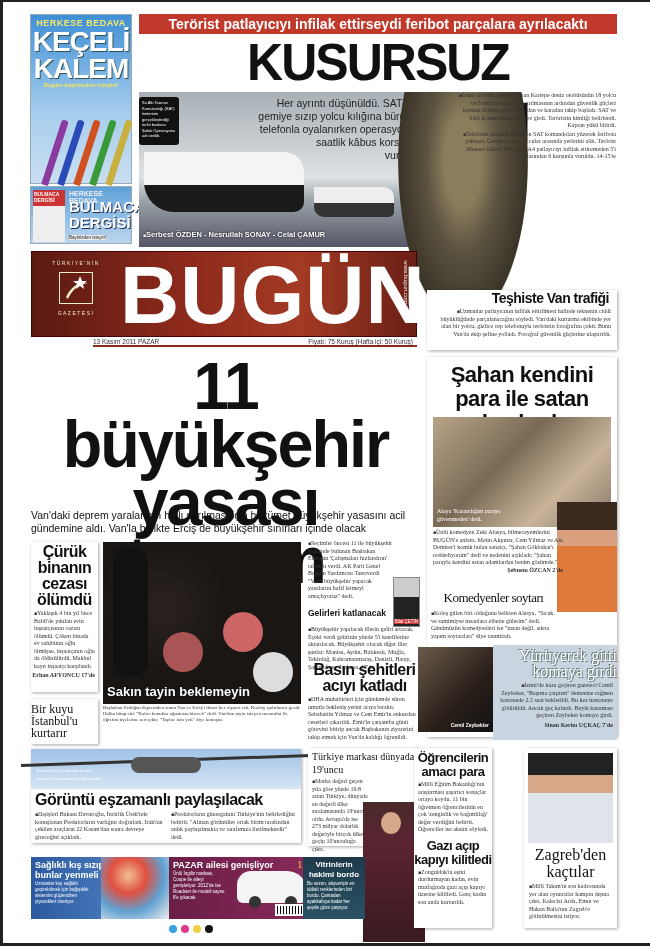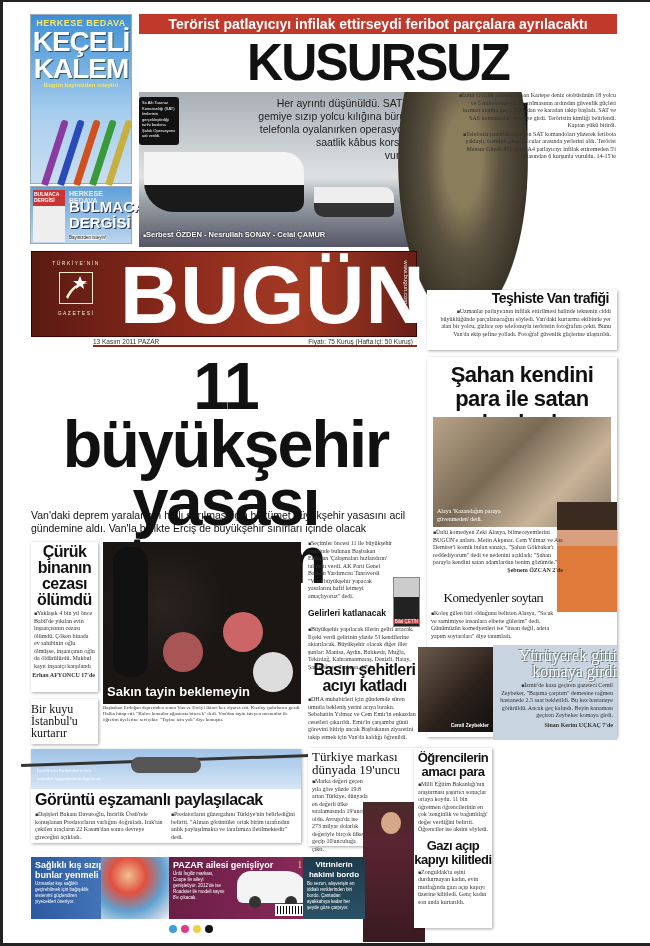--- a/index.html
+++ b/index.html
@@ -88,21 +88,21 @@
 .drone{left:28px;top:747px;width:270px;height:94px}
 .droneimg{position:absolute;left:0;top:0;width:270px;height:40px;background:linear-gradient(#9fc2e6,#d6e6f5)}
 .wing{position:absolute;left:-10px;top:10px;width:290px;height:3px;background:#333;transform:rotate(-2deg)}
 .fus{position:absolute;left:100px;top:8px;width:70px;height:16px;background:#555;border-radius:8px}
 .drone .h{position:absolute;left:4px;top:42px;font-size:16px;font-weight:bold;letter-spacing:-.5px}
 .drone .cols{position:absolute;left:4px;top:62px;width:264px;display:flex;gap:8px}
 .drone .cols div{flex:1}
 
 
 .turk{left:305px;top:746px;width:112px;height:98px}
-.turk .h{font-family:"Liberation Serif",serif;font-size:13px;line-height:13px;padding:2px 4px}
+.turk .h{font-family:"Liberation Serif",serif;font-size:10px;line-height:13px;padding:2px 4px}
 .model{left:360px;top:800px;width:62px;height:140px;background:linear-gradient(#4a2a2a,#5a2432 30%,#3a1a20)}
 .model .face{position:absolute;left:18px;top:10px;width:20px;height:22px;background:#d4a888;border-radius:50%}
 .ogr{left:411px;top:746px;width:78px;height:180px}
 .ogr .h{font-size:13px;font-weight:bold;text-align:center;line-height:14px;letter-spacing:-.5px;padding-top:3px}
 .zag{left:521px;top:746px;width:93px;height:180px}
 .zagimg{position:absolute;left:4px;top:5px;width:85px;height:90px;background:linear-gradient(#222 0 25%,#d6a888 25% 45%,#dfe4ea 45%)}
 .zag .h{position:absolute;left:0;top:98px;width:93px;font-family:"Liberation Serif",serif;font-size:16px;line-height:17px;text-align:center}
 
 
 .bp{top:855px;height:62px}
@@ -271,20 +271,25 @@
       <div class="face"></div>
     </div>
 
   <div class="abs ogr box">
     <div class="h">Öğrencilerin amacı para</div>
     <p class="small bullet" style="padding:2px 4px">Milli Eğitim Bakanlığı'nın araştırması şaşırtıcı sonuçlar ortaya koydu. 11 bin öğretmen öğrencilerinin en çok 'zenginlik ve bağımlılığı' değer verdiğini belirtti. Öğrenciler ise aksini söyledi.</p>
     <div class="h">Gazı açıp kapıyı kilitledi</div>
     <p class="small bullet" style="padding:2px 4px">Zonguldak'ta eşini durdurmayan kadın, evin mutfağında gazı açıp kapıyı üzerine kilitledi. Genç kadın son anda kurtarıldı.</p>
   </div>
 
+  <div class="abs zag box">
+    <div class="zagimg"></div>
+    <div class="h">Zagreb'den kaçtılar</div>
+    <p class="small bullet" style="position:absolute;top:135px;padding:0 5px">Milli Takım'ın son kadrosunda yer alan oyuncular kampın dışına çıktı. Kalecisi Arda, Emre ve Hakan Balta'nın Zagreb'e götürülmesini istiyor.</p>
+  </div>
 
   <div class="abs bp saglik">
     <div class="h">Sağlıklı kış sızıp bunlar yenmeli</div>
     <div class="b" style="width:68px">Uzmanlar kışı sağlıklı geçirebilmek için bağışıklık sistemini güçlendiren yiyecekleri öneriyor.</div>
   </div>
   <div class="abs kids"></div>
   <div class="abs bp mini">
     <div class="h">PAZAR ailesi genişliyor</div>
     <div class="b" style="width:62px">Ünlü İngiliz markası, Coupe ile aileyi genişletiyor. 2012'de ise Roadster ile modeli sayısı 8'e çıkacak.</div>
     <div class="num">11</div>

